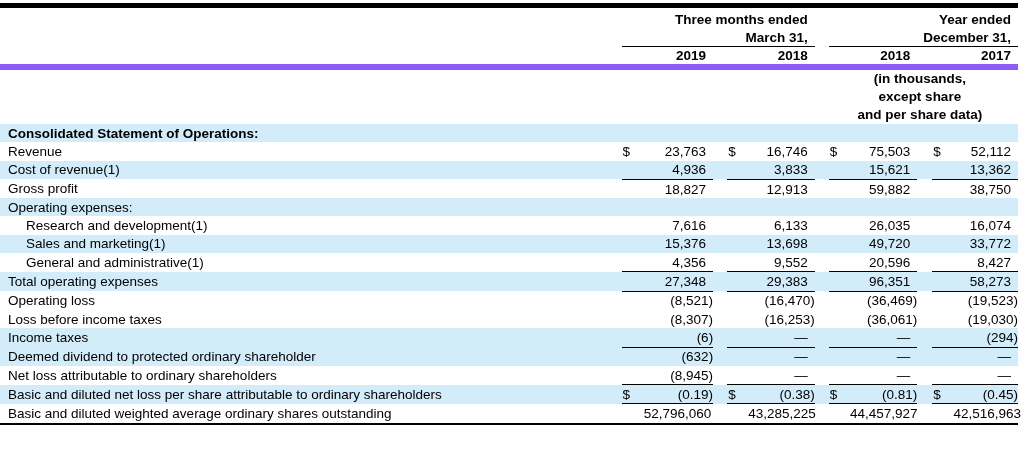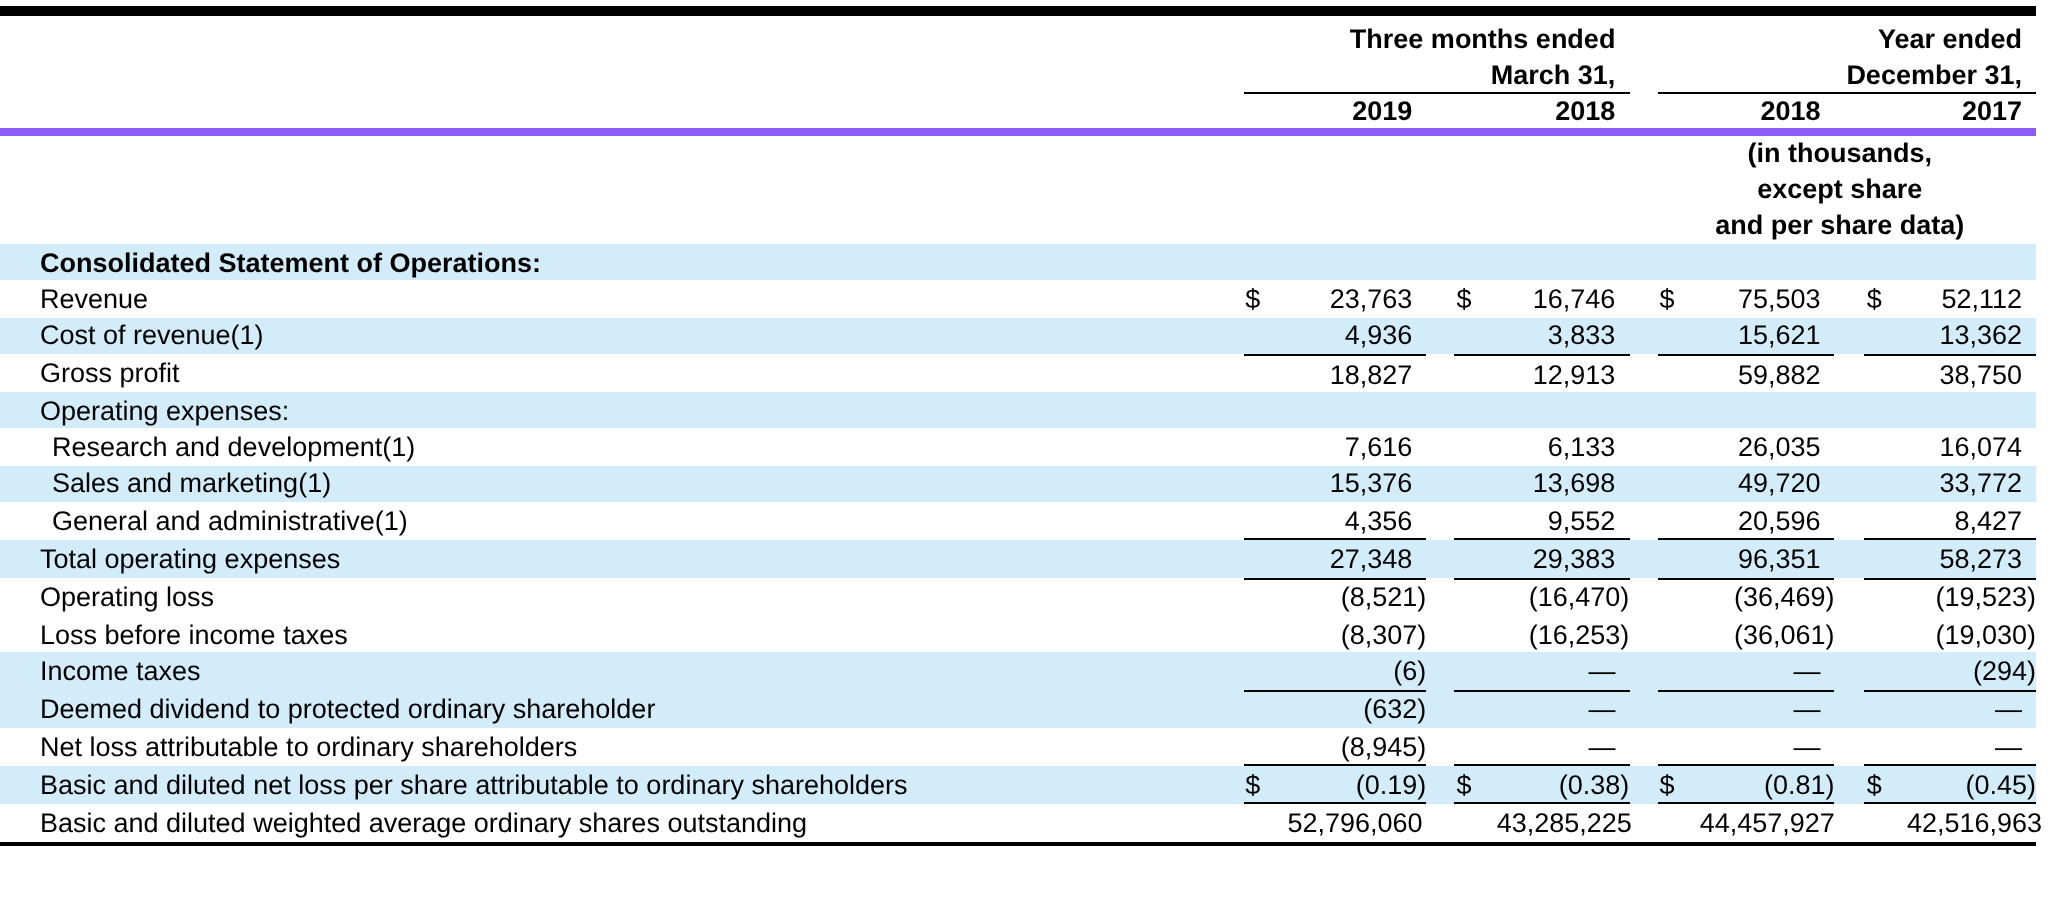--- a/index.html
+++ b/index.html
@@ -3,30 +3,30 @@
 <meta charset="utf-8">
 <style>
   html,body{margin:0;padding:0;background:#ffffff;}
   body{width:1024px;height:457px;font-family:"Liberation Sans",sans-serif;color:#000;overflow:hidden;}
   table.fin{border-collapse:collapse;table-layout:fixed;width:1018px;
             border-top:5px solid #000;border-bottom:2.5px solid #000;margin-top:3px;}
   td{padding:0;font-size:13.5px;line-height:17px;white-space:nowrap;overflow:visible;vertical-align:middle;}
   
   tr.h1 td{height:20px;vertical-align:bottom;}
   tr.h2 td{height:18px;vertical-align:bottom;margin-top:14px;}
-  tr.h3 td{height:17px;border-bottom:4px solid #8b5cf6;vertical-align:bottom;}
+  tr.h3 td{height:17px;border-bottom:6px solid #8b5cf6;vertical-align:bottom;}
   tr.h4 td{height:54px;vertical-align:top;}
   .hdr{font-weight:bold;text-align:right;padding-right:7px;}
   .grpline{border-bottom:1.5px solid #000;}
   .year{font-weight:bold;text-align:right;padding-right:7px;}
   .note{font-weight:bold;text-align:center;white-space:pre-line;line-height:18px;padding-right:7px;}
   
   tbody td{height:18.3px;}
   tr.shaded td{background:#d2ecfa;}
-  td.label{text-align:left;padding-left:20px;}
+  td.label{text-align:left;padding-left:8px;}
   td.label.indent{padding-left:26px;}
   td.label.section{font-weight:bold;}
   td.dollar{text-align:left;padding-left:1px;}
   td.value{text-align:right;padding-right:7px;}
   td.value.neg{padding-right:0;}
   tr.u td.dollar, tr.u td.value{border-bottom:1.5px solid #000;}
 </style>
 </head>
 <body>
 

